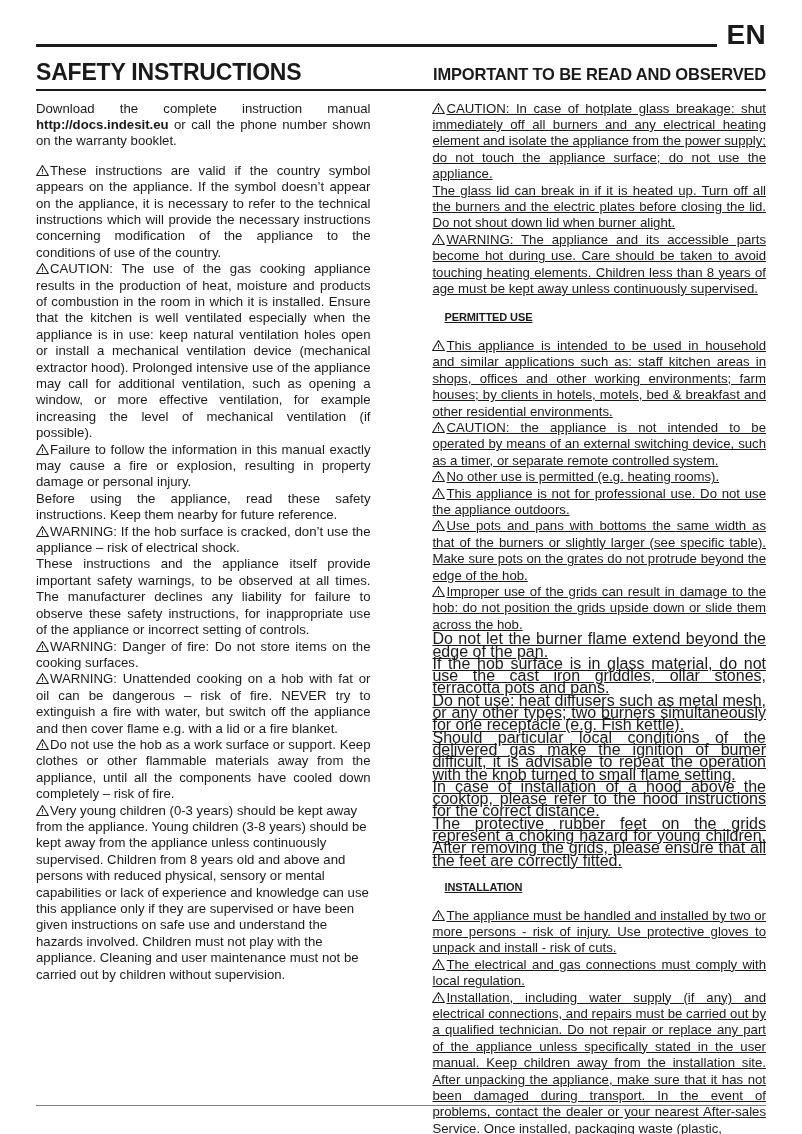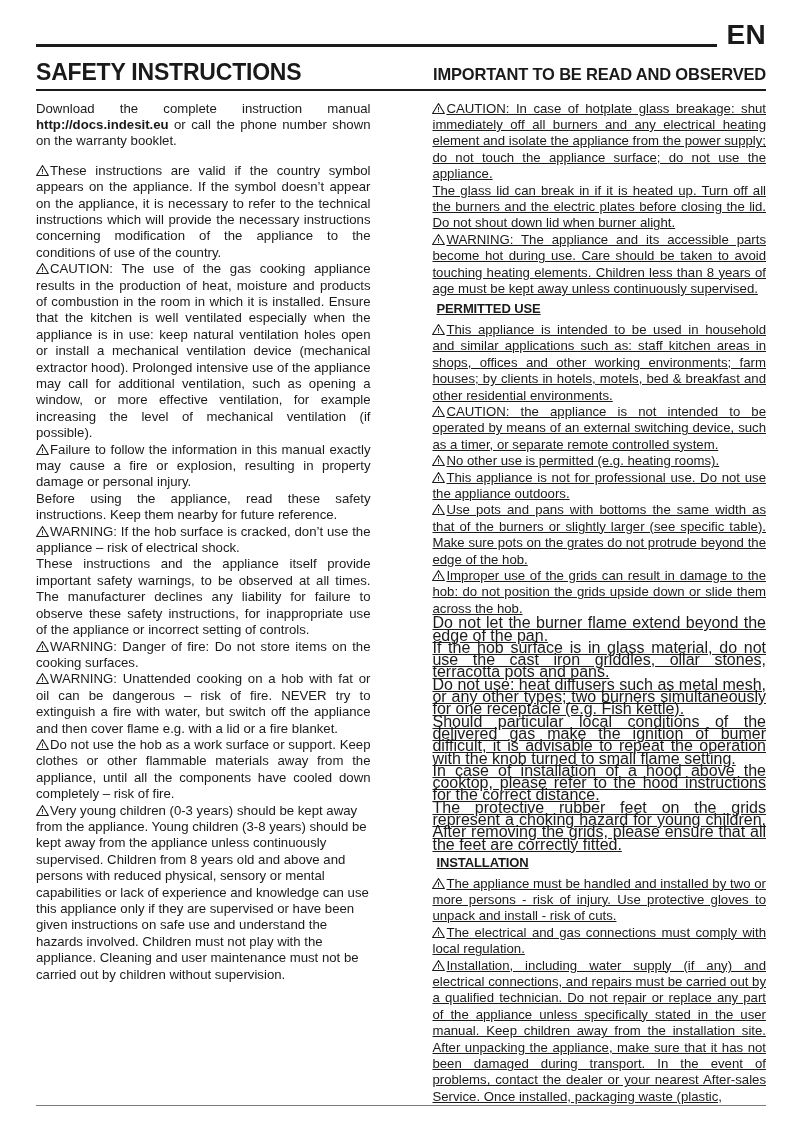--- a/index.html
+++ b/index.html
@@ -104,22 +104,22 @@
   p.para.last-left { text-align: left; }
   p.small {
     margin: 0;
     font-size: 16px;
     line-height: 12.3px;
     text-align: justify;
   }
   p.gap { margin-top: 13px; }
 
   .sec-head {
-    margin: 4px;
-    font-size: 13px;
+    margin: 12px;
+    font-size: 11px;
     line-height: 16.6px;
     font-weight: bold;
     letter-spacing: -0.1px;
   }
 
   .bold { font-weight: bold; }
 
   
   .warn {
     display: inline-block;

